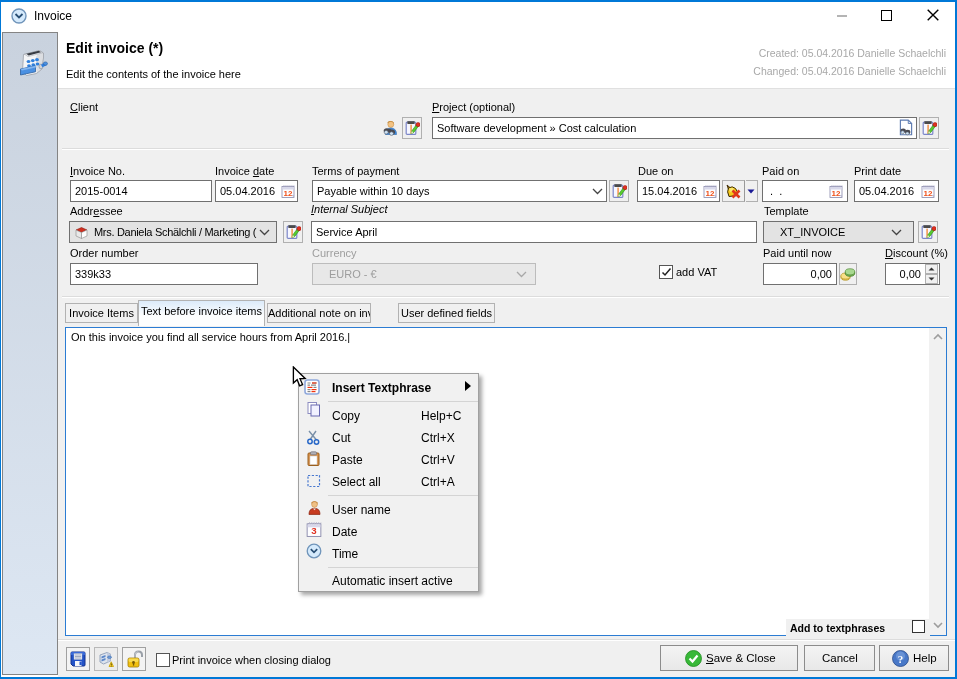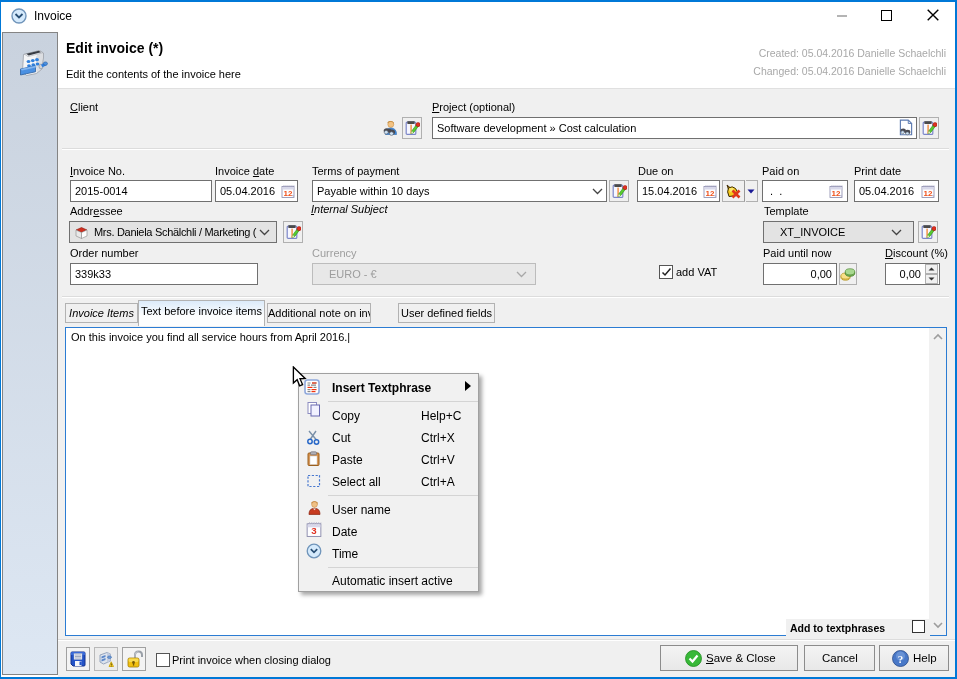--- a/index.html
+++ b/index.html
@@ -162,20 +162,21 @@
   <svg class="abs" style="left:74px;top:225px;z-index:2;" width="15" height="15" viewBox="0 0 15 15">
     <path d="M2 5 L7.5 2.5 L13 5 L7.5 7.5 Z" fill="#d03020" stroke="#8c1a10" stroke-width="0.6"></path>
     <path d="M2 5 L2 11 L7.5 13.5 L7.5 7.5 Z" fill="#e8e8e8" stroke="#888" stroke-width="0.6"></path>
     <path d="M13 5 L13 11 L7.5 13.5 L7.5 7.5 Z" fill="#fdfdfd" stroke="#888" stroke-width="0.6"></path>
   </svg>
   <div class="combo" style="left:69px;top:221px;width:208px;height:22px;padding-left:24px;letter-spacing:-0.3px;">Mrs. Daniela Schälchli / Marketing (</div>
   <div class="btn16" style="left:283px;top:221px;"><svg width="16" height="16" style="margin:2px 0 0 1px;">
         <use href="#i-edit"></use>
       </svg></div>
   <div class="lbl" style="left:311px;top:203px;font-style:italic;"><u>I</u>nternal Subject</div>
+  <div class="inp" style="left:311px;top:221px;width:446px;height:22px;">Service April</div>
   <div class="lbl" style="left:764px;top:205px;">Template</div>
   <div class="combo" style="left:763px;top:221px;width:151px;height:22px;">XT_INVOICE</div>
   <div class="btn16" style="left:918px;top:221px;"><svg width="16" height="16" style="margin:2px 0 0 1px;">
         <use href="#i-edit"></use>
       </svg></div>
 
 <svg class="abs" style="left:592px;top:188px;" width="11" height="7" viewBox="0 0 11 7">
       <path d="M1 1 L5.5 5.5 L10 1" fill="none" stroke="#444" stroke-width="1.3"></path>
     </svg>
   <svg class="abs" style="left:259px;top:229px;" width="11" height="7" viewBox="0 0 11 7">
@@ -212,21 +213,21 @@
     </svg>
   <svg class="abs" style="left:928px;top:277px;" width="7" height="4" viewBox="0 0 7 4">
       <path d="M0.5 0.5 L3.5 3.5 L6.5 0.5 Z" fill="#333"></path>
     </svg>
 
 <svg class="abs" style="left:516px;top:271px;" width="11" height="7" viewBox="0 0 11 7">
       <path d="M1 1 L5.5 5.5 L10 1" fill="none" stroke="#a8a8a8" stroke-width="1.3"></path>
     </svg>
   <div class="sep-etch" style="left:62px;top:296px;width:887px;"></div>
 
-  <div class="tab" style="left:65px;width:73px;font-style:italic;">Invoice Items</div>
+  <div class="tab" style="left:65px;width:73px;">Invoice Items</div>
   <div class="tab" style="left:138px;top:300px;width:127px;height:26px;background:linear-gradient(#dcebfa,#fdfefe 60%);line-height:21px;z-index:2;border-bottom:none;">Text before invoice items</div>
   <div class="tab" style="left:267px;width:104px;">Additional note on invoice</div>
   <div class="tab" style="left:398px;width:97px;">User defined fields</div>
 
   <div class="abs" style="left:65px;top:327px;width:882px;height:309px;background:#fff;border:1px solid #2b7cd3;"></div>
   <div class="lbl" style="left:71px;top:331px;">On this invoice you find all service hours from April 2016.<span style="margin-left:0px;">|</span></div>
 
   <div class="abs" style="left:929px;top:328px;width:17px;height:307px;background:#f1f1f1;"></div>
   <svg class="abs" style="left:933px;top:333px;" width="10" height="8" viewBox="0 0 10 8">
       <path d="M1 6 L5 2 L9 6" fill="none" stroke="#9d9d9d" stroke-width="1.6"></path>

